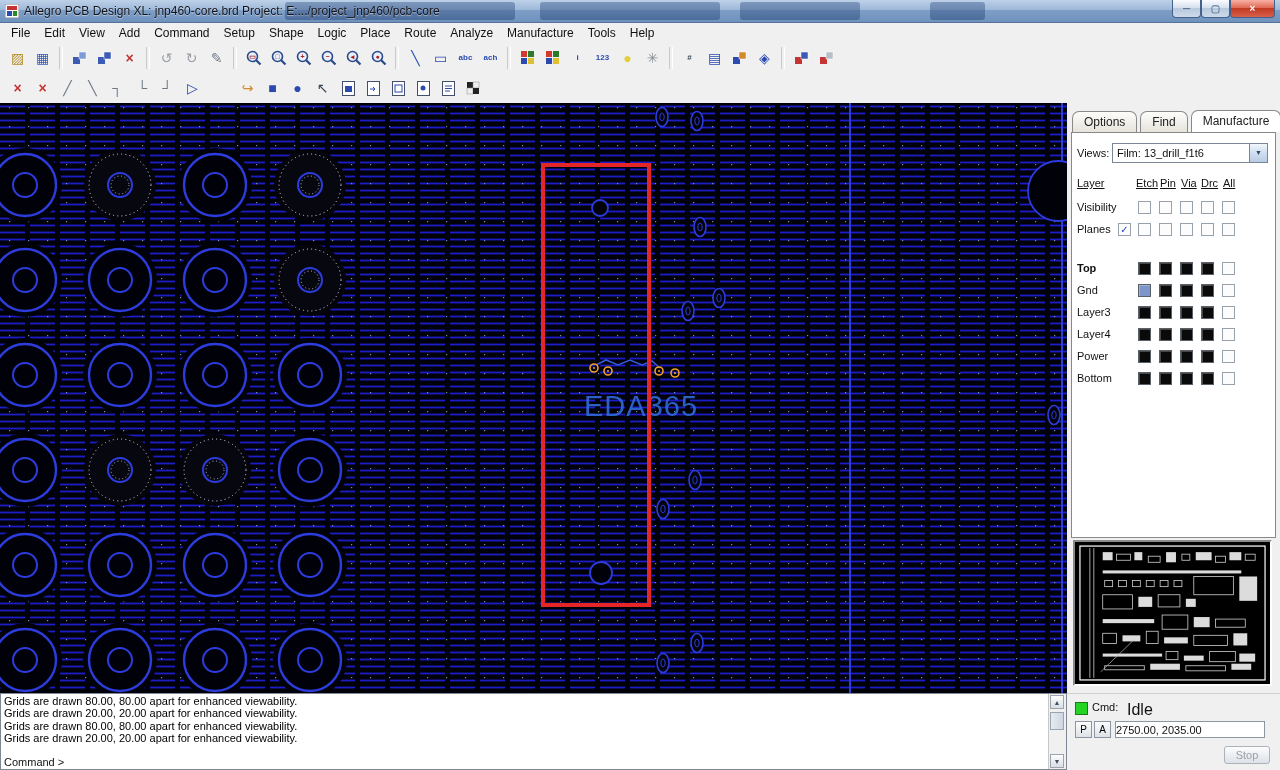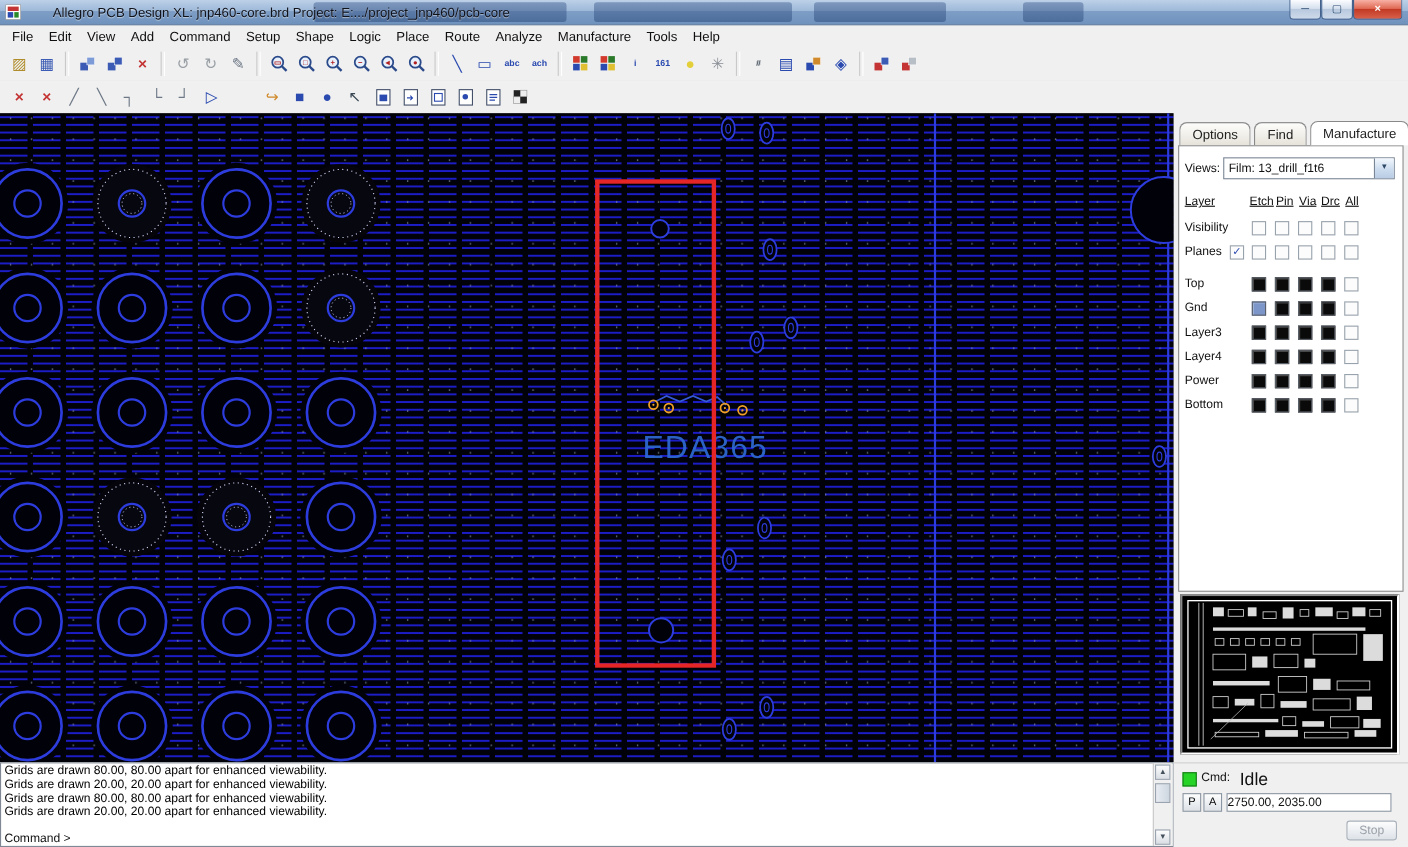--- a/index.html
+++ b/index.html
@@ -1,21 +1,21 @@
 <!DOCTYPE html>
 <html><head>
 <meta charset="utf-8">
 <style>
   html,body{margin:0;padding:0;background:#555;}
   #app{position:relative;width:1280px;height:770px;overflow:hidden;background:#f0f0f0;
        font-family:"Liberation Sans",sans-serif;color:#111;}
   
   .titlebar{position:absolute;top:0;left:0;right:0;height:22px;
     background:linear-gradient(180deg,#bdd1e8 0%,#9db8d8 45%,#7e9ec6 46%,#6f92bd 100%);
-    border-bottom:1px solid #53719a;display:flex;align-items:center;z-index:10;gap:24px;}
+    border-bottom:1px solid #53719a;display:flex;align-items:center;z-index:10;}
   .frag{position:absolute;top:2px;height:18px;border-radius:3px;
     background:linear-gradient(rgba(70,100,150,.5),rgba(40,70,120,.5));}
   .app-icon{width:14px;height:14px;margin:0 5px 0 5px;flex:0 0 auto;}
   .title-text{font-size:12px;color:#10121a;text-shadow:0 1px 1px rgba(255,255,255,.55);white-space:nowrap;position:relative;z-index:2;}
   .caption{position:absolute;right:5px;top:0;display:flex;z-index:3;}
   .cap-btn{width:29px;height:18px;border:1px solid #44618c;border-top:none;
     background:linear-gradient(#fbfcfe,#d6e0ee 45%,#b9c9de 50%,#cddaea);
     color:#27486e;font-size:10px;line-height:15px;text-align:center;
     border-radius:0 0 4px 4px;padding:0;font-family:inherit;}
   .cap-close{width:45px;background:linear-gradient(#f7b0a4,#e06a56 45%,#c23a24 50%,#d8604a);
@@ -51,21 +51,21 @@
   .dd-btn{position:absolute;right:0;top:0;width:17px;height:18px;
     background:linear-gradient(#f2f7fc,#cfdef0 50%,#b8cce4);border-left:1px solid #7a8696;
     font-size:7px;color:#2c4666;text-align:center;line-height:18px;}
   .hdr-row{position:absolute;top:44px;left:0;right:0;height:16px;font-size:11px;}
   .hdr-row span{position:absolute;text-decoration:underline;color:#101010;}
   .h-layer{left:5px;}
   .h-0{left:64px}.h-1{left:88px}.h-2{left:109px}.h-3{left:129px}
   .h-4{left:151px;color:#9b2020;}
   #layer-rows{position:absolute;top:64px;left:0;right:0;}
   .l-row{position:relative;height:22px;}
-  .l-row.grp{margin-top:7px;}
+  .l-row.grp{margin-top:17px;font-weight:bold;}
   .l-label{position:absolute;left:5px;top:4px;font-size:11px;}
   .l-cells{position:absolute;left:66px;top:4px;display:flex;}
   .l-cells > span{margin-right:8px;flex:0 0 auto;}
   .chk{width:11px;height:11px;background:#fcfcfc;border:1px solid #98a2ac;
     display:inline-flex;align-items:center;justify-content:center;box-sizing:content-box;}
   .chk.checked::after{content:"✓";font-size:10px;color:#2a4ab0;margin-top:-1px;}
   .chk.inline{position:absolute;left:46px;top:4px;}
   .swatch{width:11px;height:11px;border:1px solid #5a6068;
     box-shadow:inset 1px 1px 0 rgba(255,255,255,.25);box-sizing:content-box;}
   .minimap{position:absolute;top:437px;left:6px;width:199px;height:146px;background:#000;
@@ -241,21 +241,21 @@
           <rect x="2" y="2" width="6" height="6" fill="#d23a2e"></rect>
           <rect x="9" y="2" width="6" height="6" fill="#2a7a2a"></rect>
           <rect x="2" y="9" width="6" height="6" fill="#2a4ab0"></rect>
           <rect x="9" y="9" width="6" height="6" fill="#e0c030"></rect>
         </svg>
       </button>
       <button class="tb-btn">
         <span class="g tx" style="color:#2a4ab0">i</span>
       </button>
       <button class="tb-btn">
-        <span class="g tx" style="color:#2a4ab0">161</span>
+        <span class="g tx" style="color:#2a4ab0">123</span>
       </button>
       <button class="tb-btn">
         <span class="g" style="color:#e3cf3a">●</span>
       </button>
       <button class="tb-btn">
         <span class="g" style="color:#8a8f96">✳</span>
       </button>
       <span class="tb-sep"></span>
       <button class="tb-btn">
         <span class="g tx" style="color:#3a4754">#</span>

